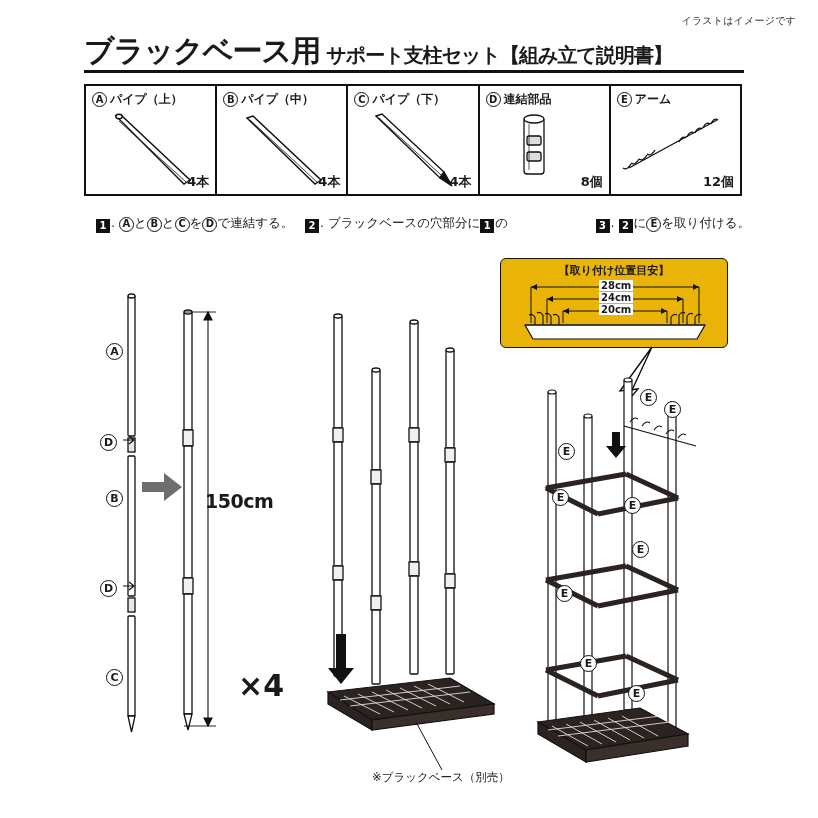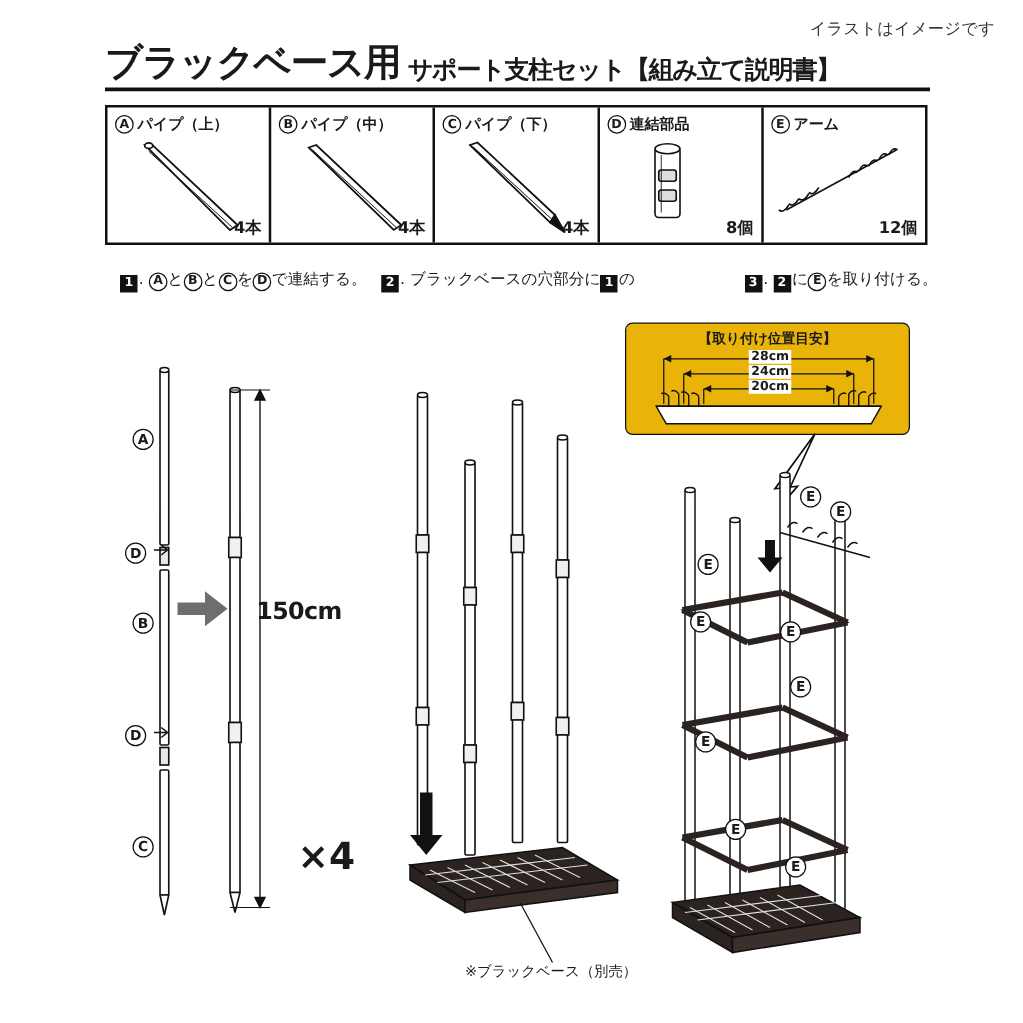--- a/index.html
+++ b/index.html
@@ -7,21 +7,21 @@
     width:818px;height:818px;
     background:#ffffff;
     font-family:"DejaVu Sans","Liberation Sans",sans-serif;
     color:#1a1a1a;
     position:relative;
     overflow:hidden;
   }
   .abs{position:absolute;}
   
   #note-illust{
-    right:22px;top:14px;font-size:13px;color:#333;letter-spacing:.2px;
+    right:22px;top:14px;font-size:10px;color:#333;letter-spacing:.2px;
   }
   #title-row{
     left:84px;top:30px;width:660px;height:36px;
     display:flex;align-items:flex-end;gap:6px;text-align:center;
   }
   #title-main{
     font-size:30px;font-weight:bold;letter-spacing:-1px;line-height:1;
   }
   #title-sub{
     font-size:20px;font-weight:bold;letter-spacing:-1px;line-height:1;padding-bottom:1px;
@@ -70,21 +70,21 @@
   }
   #callout-title{
     position:absolute;left:0;top:4px;width:100%;text-align:center;
     font-size:11px;font-weight:bold;
   }
   .cm-label{
     position:absolute;font-size:10px;font-weight:bold;background:#fff;padding:0 2px;
   }
   
   #len-label{
-    left:205px;top:478px;font-size:19px;font-weight:bold;letter-spacing:-.5px;
+    left:205px;top:490px;font-size:19px;font-weight:bold;letter-spacing:-.5px;
   }
   #times4{
     left:238px;top:668px;font-size:30px;font-weight:bold;
   }
   #blackbase-note{
     left:372px;top:770px;font-size:11.5px;
   }
   .lbl-circ{
     display:inline-flex;align-items:center;justify-content:center;
     width:17px;height:17px;border:1.4px solid #111;border-radius:50%;

